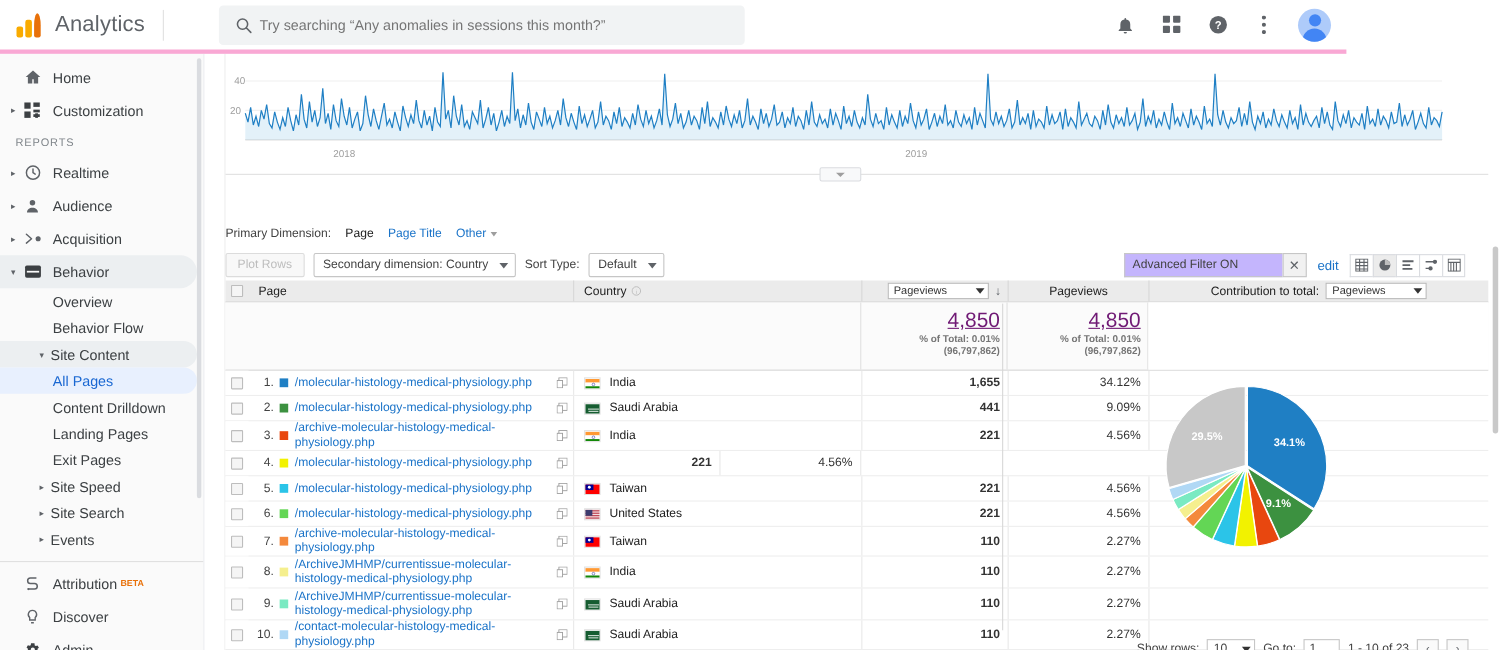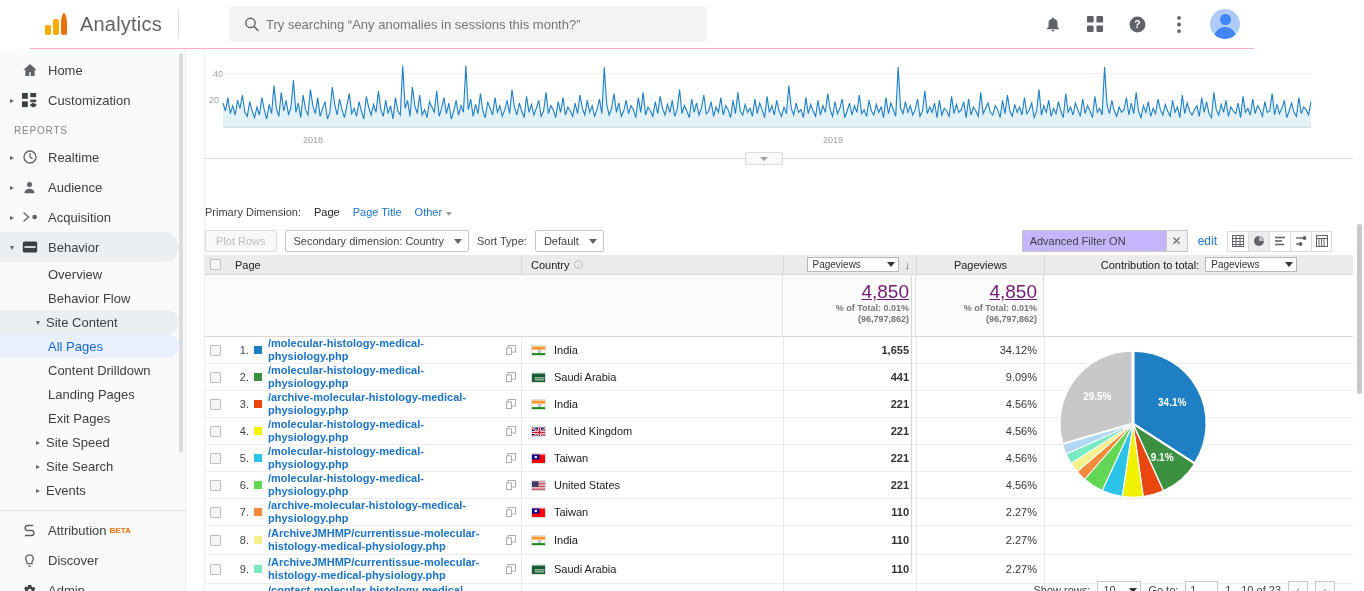--- a/index.html
+++ b/index.html
@@ -8,22 +8,22 @@
     width:1364px; height:591px;
     font-family: "Liberation Sans", sans-serif;
     font-size:12px; color:#212121;
     background:#fff; overflow:hidden;
     position:relative;
   }
 
   
   #topbar{
     position:absolute; top:0; left:0; width:1224px; height:49px;
-    background:#fff; border-bottom:1px solid #f9a8d4;
-    display:flex; align-items:center;margin-left:30px;
+    background:#fff; border-bottom:4px solid #f9a8d4;
+    display:flex; align-items:center;
   }
   .ga-logo{ width:44px; display:flex; justify-content:center; align-items:flex-end; padding-left:10px;}
   .ga-logo .b{ width:6px; background:#f9ab00; border-radius:2px; margin-right:2px;}
   .ga-logo .b1{height:10px;}
   .ga-logo .b2{height:16px;}
   .ga-logo .b3{height:22px; background:#e8710a; border-radius:50% 50% 2px 2px;}
   .brand{ font-size:20px; color:#5f6368; font-weight:400; margin-left:6px; letter-spacing:.2px;}
   .vdiv{ width:1px; height:28px; background:#e0e0e0; margin:0 16px;}
   .acctwrap{ display:flex; flex-direction:column; justify-content:center;}
   .acct-crumb{ font-size:10px; color:#5f6368; line-height:13px; }
@@ -154,21 +154,21 @@
   .tot-n{ flex:0 0 133px; border-right:1px solid #e0e0e0; text-align:right; padding:6px 6px 0 0;}
   .tot-n2{ flex:0 0 128px; border-right:1px solid #e0e0e0; text-align:right; padding:6px 6px 0 0;}
   .tot-rest{ flex:1 1 auto; background:#fff;}
   .tot-big{ font-size:19px; color:#701a75; font-weight:400; line-height:22px;text-decoration:underline;}
   .tot-sub{ font-size:9px; color:#757575; line-height:11px;font-weight:bold;}
 
   .trow{ display:flex; min-height:23px; align-items:stretch; border-bottom:1px solid #eeeeee; font-size:11px;}
   .trow.tall{ min-height:29px; }
   .r-chk{ flex:0 0 21px; display:flex;align-items:center;justify-content:center; background:#fff;}
   .r-idx{ flex:0 0 28px; display:flex;align-items:center;justify-content:flex-end; color:#424242; padding-right:5px;}
-  .r-page{ flex:0 0 267px; display:flex;align-items:center; gap:6px; padding-right:4px; overflow:hidden;font-weight:bold;}
+  .r-page{ flex:0 0 267px; display:flex;align-items:center; gap:6px; padding-right:4px; overflow:hidden;}
   .swatch{ width:8px;height:8px; flex:0 0 8px; }
   .pagelink{ color:#1a73c8; font-size:11px; line-height:13px; cursor:pointer; flex:1 1 auto;}
   .extico{ flex:0 0 11px; color:#9e9e9e; display:flex; align-items:center;}
   .r-ctry{ flex:0 0 262px; display:flex;align-items:center; gap:8px; padding-left:9px; border-left:1px solid #e8e8e8;}
   .flag{ width:15px; height:11px; flex:0 0 15px; border:1px solid rgba(0,0,0,.12); position:relative; overflow:hidden;}
   .r-pv1{ flex:0 0 133px; display:flex;align-items:center;justify-content:flex-end; padding-right:7px; border-left:1px solid #e8e8e8; font-weight:700; color:#333;}
   .r-pv2{ flex:0 0 128px; display:flex;align-items:center;justify-content:flex-end; padding-right:7px; border-left:1px solid #e8e8e8; color:#333;}
   .r-rest{ flex:1 1 auto; border-left:1px solid #e8e8e8;}
 
   
@@ -602,30 +602,20 @@
           <div class="r-idx">4.</div>
           <div class="r-page">
             <span class="swatch" style="background:#f2f200"></span>
             <span class="pagelink">/molecular-histology-medical-physiology.php</span>
             <span class="extico">
               <svg width="10" height="10" viewBox="0 0 12 12" fill="none" stroke="#9e9e9e" stroke-width="1">
                 <rect x="2.5" y=".5" width="9" height="8"></rect>
                 <rect x=".5" y="3.5" width="6" height="8" fill="#fff"></rect>
               </svg>
             </span>
-          </div>
-          <div class="r-ctry">
-            <span class="flag"><svg viewBox="0 0 30 20" width="15" height="11">
-                <rect width="30" height="20" fill="#00247d"></rect>
-                <path d="M0 0 30 20M30 0 0 20" stroke="#fff" stroke-width="4"></path>
-                <path d="M0 0 30 20M30 0 0 20" stroke="#cf142b" stroke-width="2"></path>
-                <path d="M15 0v20M0 10h30" stroke="#fff" stroke-width="6"></path>
-                <path d="M15 0v20M0 10h30" stroke="#cf142b" stroke-width="3"></path>
-              </svg></span>
-            <span>United Kingdom</span>
           </div>
           <div class="r-pv1">221</div>
           <div class="r-pv2">4.56%</div>
           <div class="r-rest"></div>
         </div>
         <div class="trow">
           <div class="r-chk">
             <span class="chkbox"></span>
           </div>
           <div class="r-idx">5.</div>

